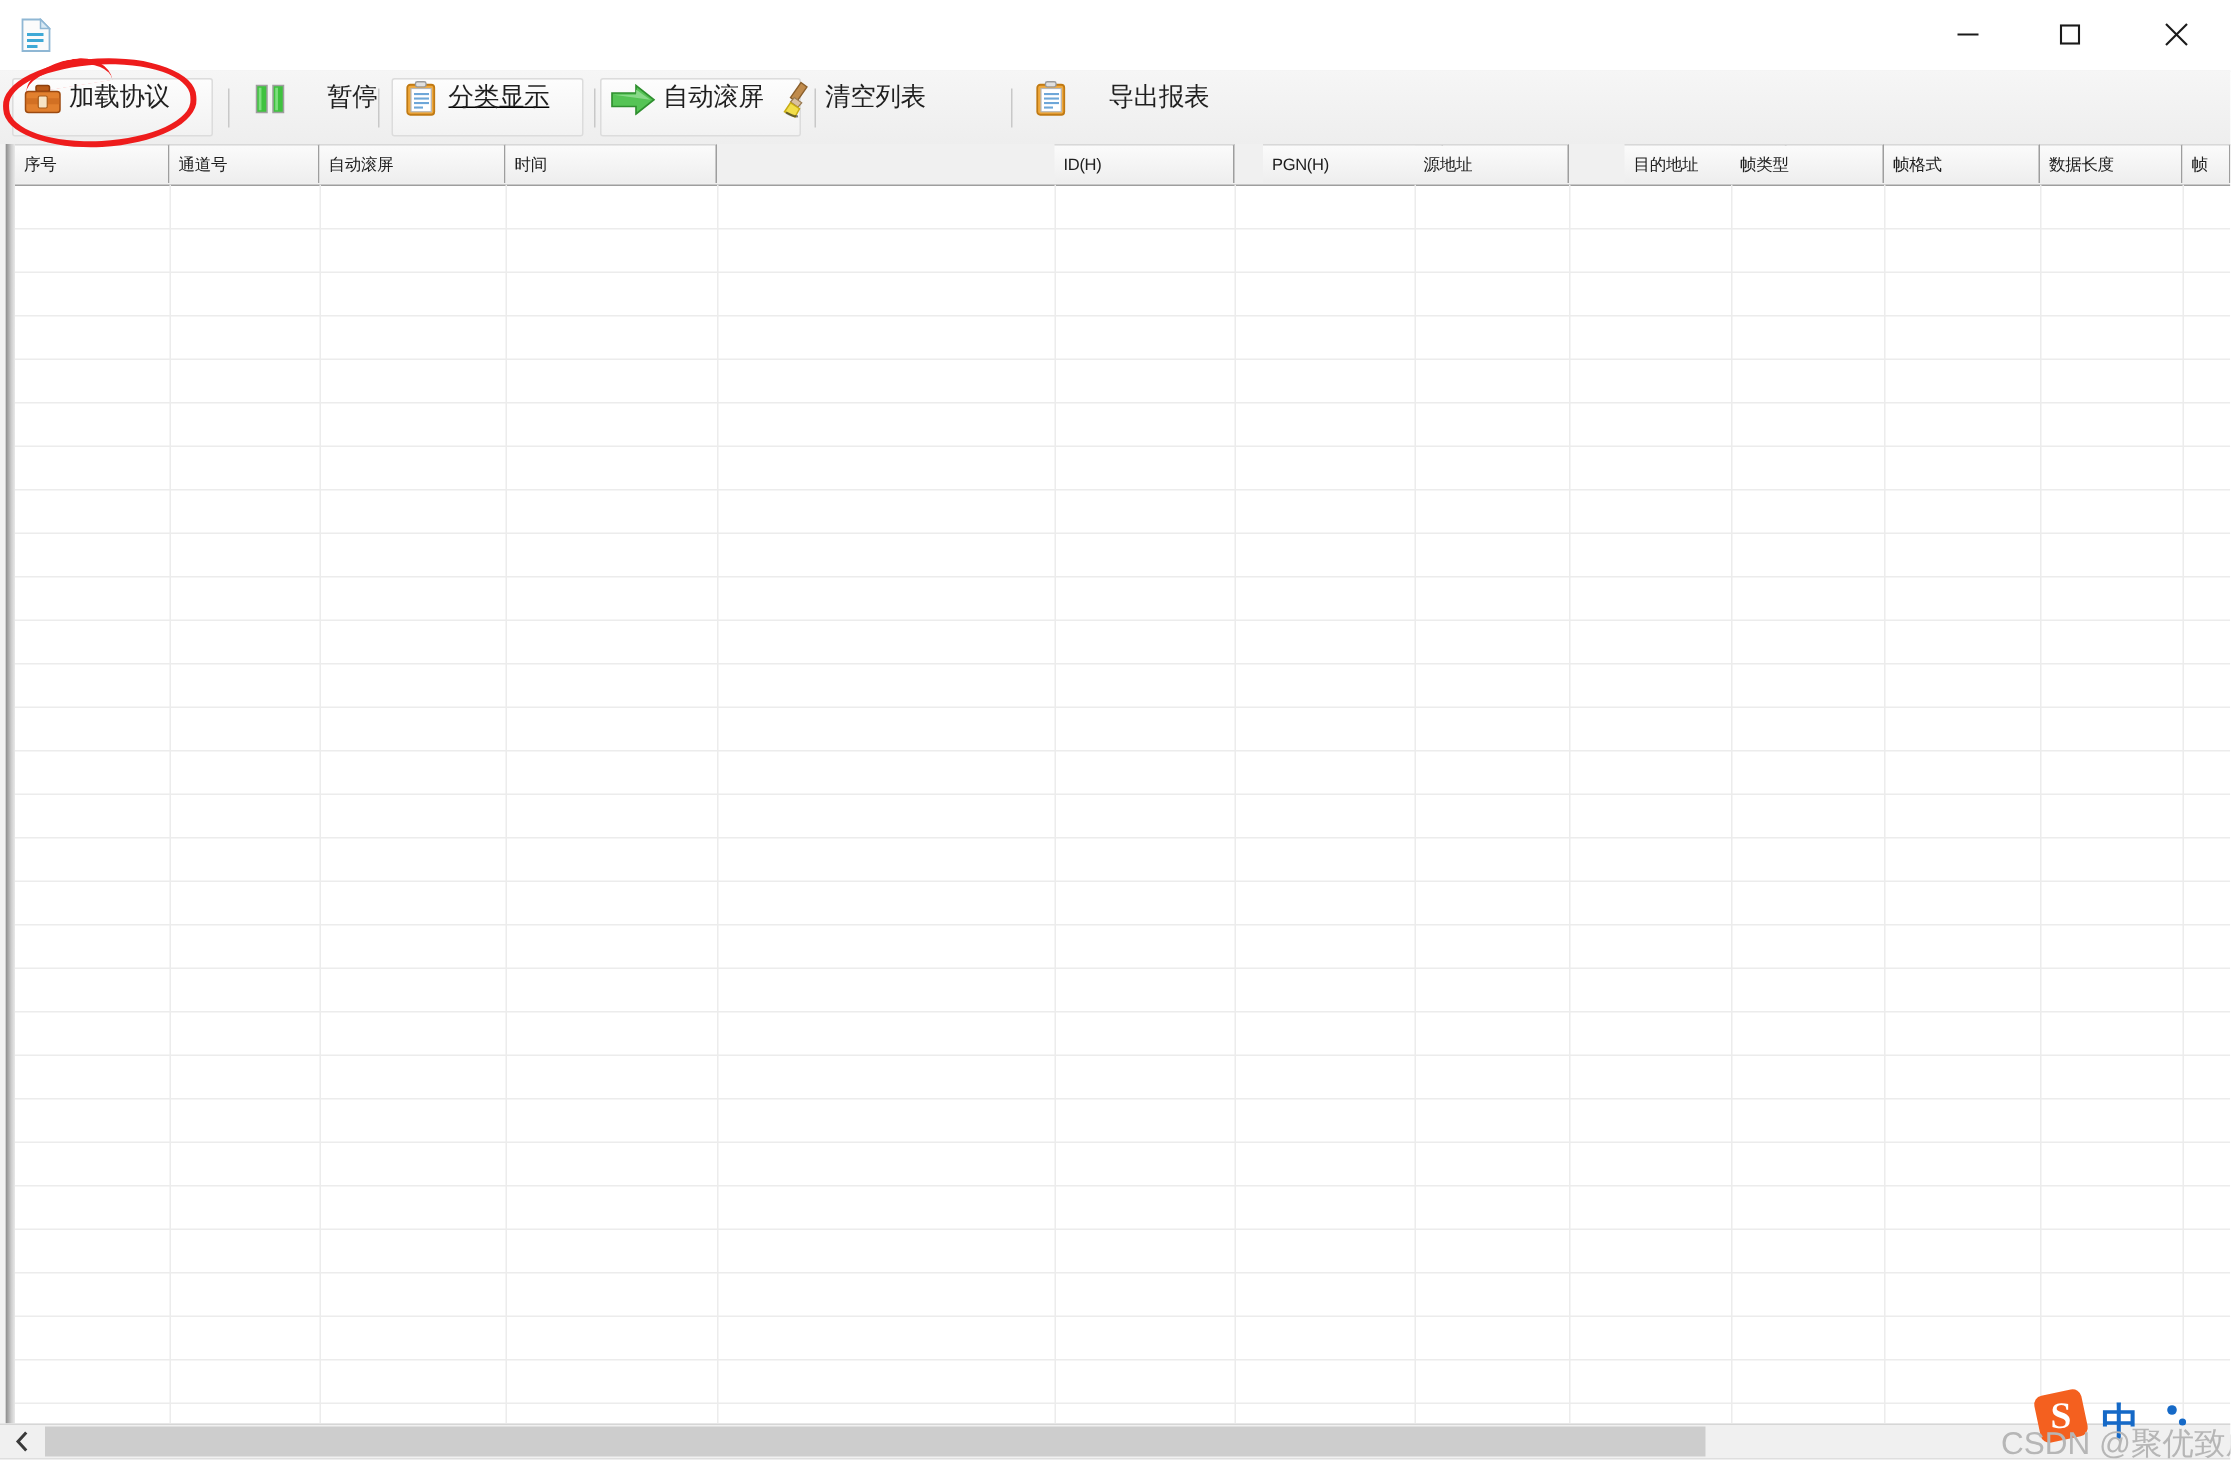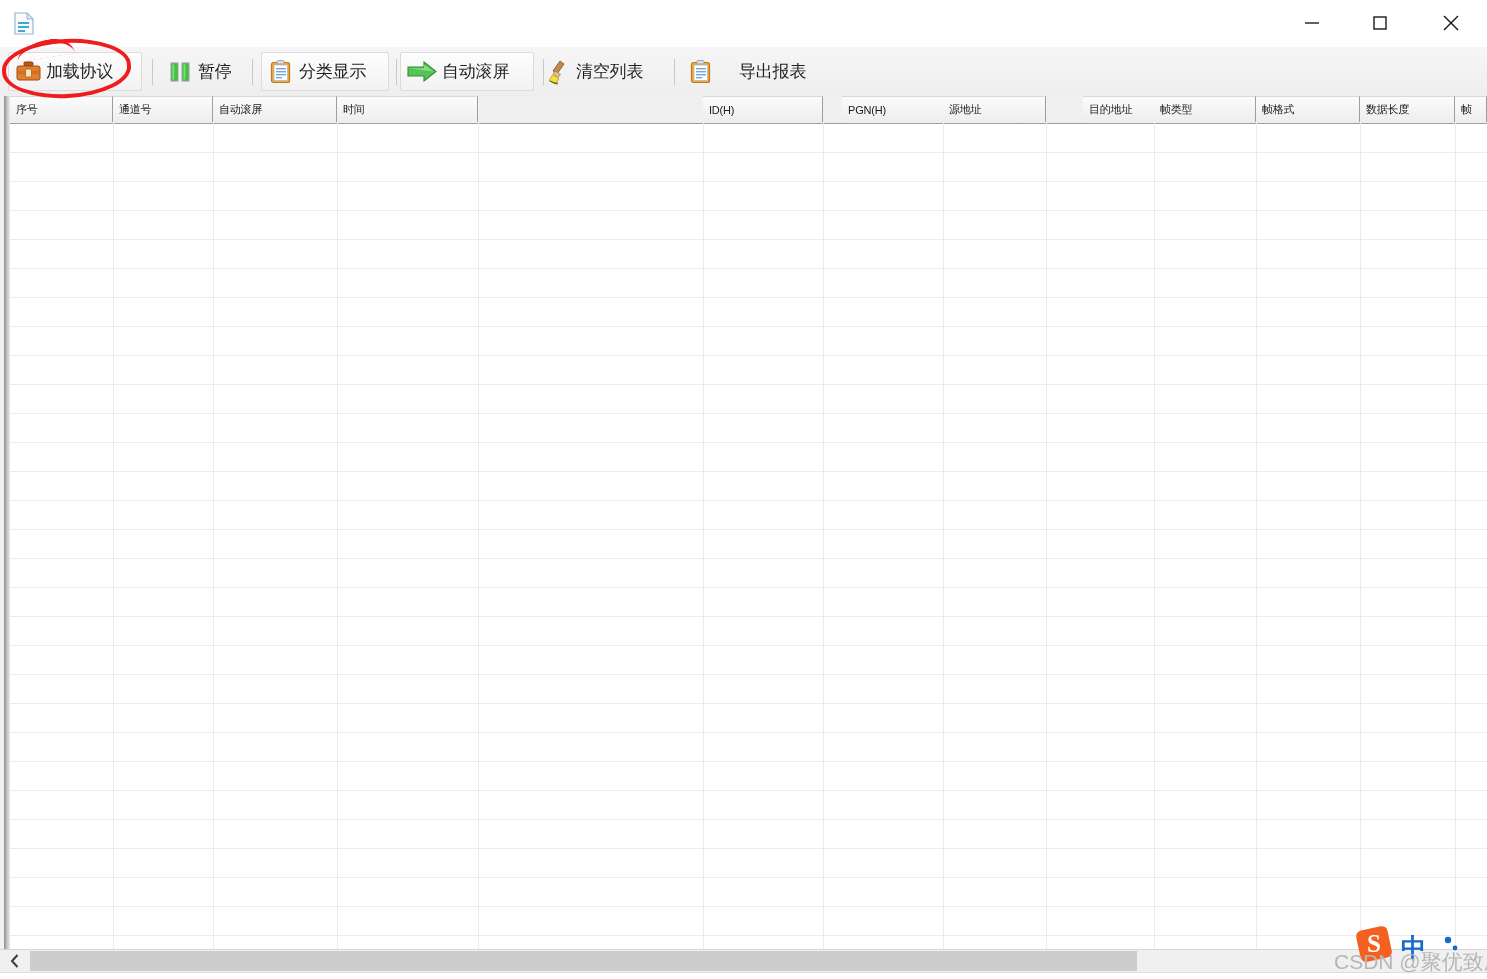--- a/index.html
+++ b/index.html
@@ -70,21 +70,20 @@
     height: 49px;
     background: #f0f0f0;
     border-bottom: 1px solid #cfcfcf;
     background: linear-gradient(#f6f6f6, #eeeeee);
   }
   .tbtn {
     position: absolute;
     top: 5px;
     height: 39px;
     display: flex;
-    align-items: center;
     box-sizing: border-box;
     padding: 0 8px 0 6px;
     background: linear-gradient(#fdfdfd, #f2f2f2);
     border: 1px solid #dcdcdc;
     border-radius: 2px;
   }
   .tbtn .ico {
     width: 26px; height: 26px;
     margin-right: 5px;
     flex: 0 0 auto;
@@ -104,25 +103,25 @@
     width: 1px;
     height: 26px;
     background: #c8c8c8;
   }
 
   
   #tb-load   { left: 8px;   width: 134px; }
   #sep-1     { left: 152px; }
   #tb-pause  { left: 160px; width: 84px; }
   #sep-2     { left: 252px; }
-  #tb-class  { left: 261px; width: 128px; }
+  #tb-class  { left: 261px; width: 128px; text-decoration: underline; }
   #sep-3     { left: 396px; }
   #tb-scroll { left: 400px; width: 134px; }
   #sep-4     { left: 543px; }
-  #tb-clear  { left: 538px; width: 128px; }
+  #tb-clear  { left: 512px; width: 128px; }
   #sep-5     { left: 674px; }
   #tb-export { left: 681px; width: 122px; gap: 20px; }
 
   
   #proto-label {
     position: absolute;
     left: 893px; top: 57px;
     font-size: 18px;
     font-weight: bold;
     color: #141414;
@@ -358,21 +357,21 @@
           <rect x="8" y="1" width="9" height="4" rx="1.2" fill="#b95b18" stroke="#8d3f0b" stroke-width="1"></rect>
           <rect x="1" y="5" width="23" height="14" rx="2" fill="#e2802e" stroke="#9c4a10" stroke-width="1"></rect>
           <rect x="1" y="9.5" width="23" height="4" fill="#c4631c" opacity="0.55"></rect>
           <rect x="9.5" y="8" width="6" height="8" rx="1" fill="#f6e3c4" stroke="#a85b19" stroke-width="0.8"></rect>
         </svg>
       </span>
       <span class="lbl">加载协议</span>
     </div>
     <div class="tsep" id="sep-1"></div>
 
-    <div class="tbtn" id="tb-pause" style="background:transparent;border-color:transparent;">
+    <div class="tbtn" id="tb-pause" style="background:transparent;border-color:transparent;gap:20px;">
       <span class="ico">
         <svg width="24" height="24" viewBox="0 0 24 24">
           <rect x="3" y="3" width="7" height="18" fill="#3fc23f" stroke="#9e9e9e" stroke-width="1"></rect>
           <rect x="14" y="3" width="7" height="18" fill="#3fc23f" stroke="#9e9e9e" stroke-width="1"></rect>
           <rect x="4.5" y="4.5" width="1.8" height="15" fill="#8ee68e" opacity="0.8"></rect>
           <rect x="15.5" y="4.5" width="1.8" height="15" fill="#8ee68e" opacity="0.8"></rect>
         </svg>
       </span>
       <span class="lbl">暂停</span>
     </div>

